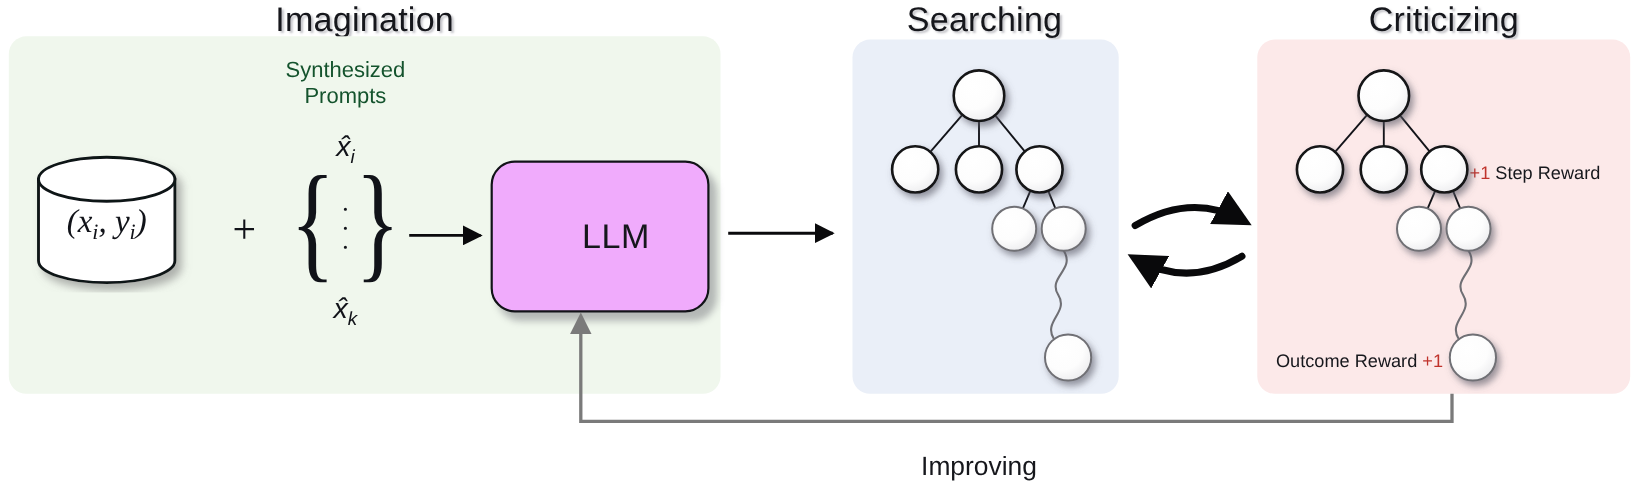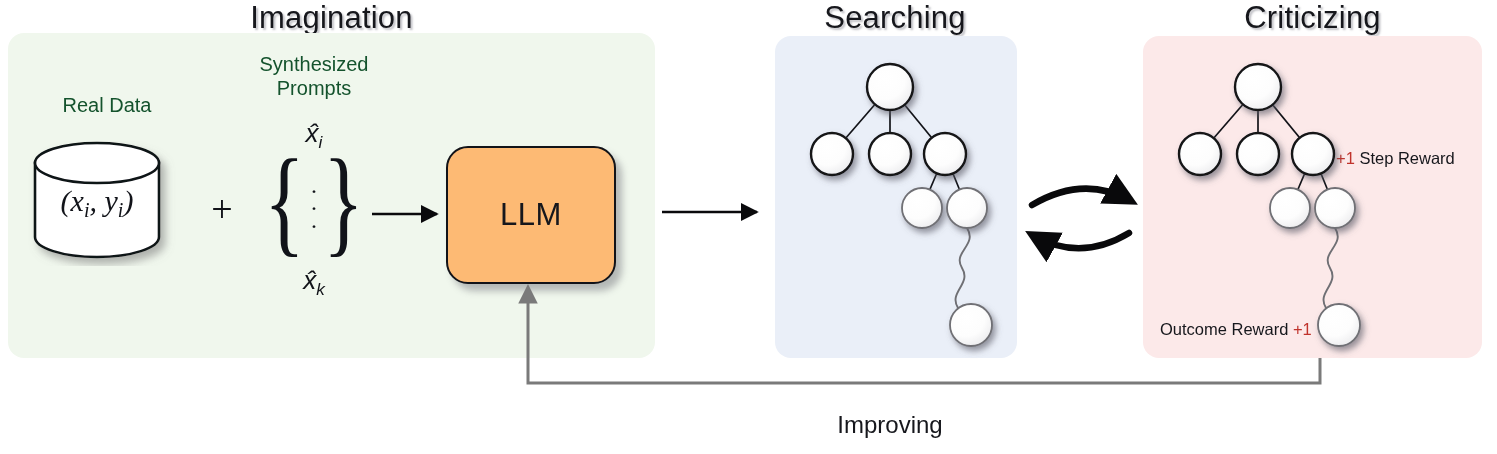--- a/index.html
+++ b/index.html
@@ -127,31 +127,32 @@
     color: #111319;
     letter-spacing: 0;
     line-height: 0.72;
     text-align: center;
   }
 
   
   #llm-box {
     position: absolute;
     left: 446px; top: 146px; width: 166px; height: 134px;
-    background: #fdba74;
+    background: #f0abfc;
     border: 2.5px solid #121318;
     border-radius: 22px;
     box-shadow: 6px 7px 7px rgba(90,90,100,0.40);
     display: flex;
     align-items: center;
     justify-content: center;
     font-family: "Liberation Sans", sans-serif;
     font-size: 31px;
     color: #16171c;
     letter-spacing: 0.5px;
+    padding-left: 29px;
   }
 
   
   #overlay {
     position: absolute;
     left: 0; top: 0; width: 1497px; height: 454px;
     pointer-events: none;
   }
 
   
@@ -186,21 +187,20 @@
 <div id="stage">
 
   <div class="stage-title" id="title-searching">Searching</div>
   <div class="stage-title" id="title-imagination">Imagination</div>
   <div class="stage-title" id="title-criticizing">Criticizing</div>
 
   <div class="panel" id="panel-imagination"></div>
   <div class="panel" id="panel-searching"></div>
   <div class="panel" id="panel-criticizing"></div>
 
-  <div class="small-label" id="label-real-data">Real Data</div>
 
   <div class="small-label" id="label-synth"><span>Synthesized</span><br><span>Prompts</span></div>
 
   <div id="db-wrap">
     <svg width="160" height="125" viewBox="0 0 160 125">
       <defs>
         <filter id="dbshadow" x="-30%" y="-30%" width="180%" height="180%">
           <feDropShadow dx="5" dy="6" stdDeviation="4" flood-color="#777" flood-opacity="0.55"></feDropShadow>
         </filter>
       </defs>

